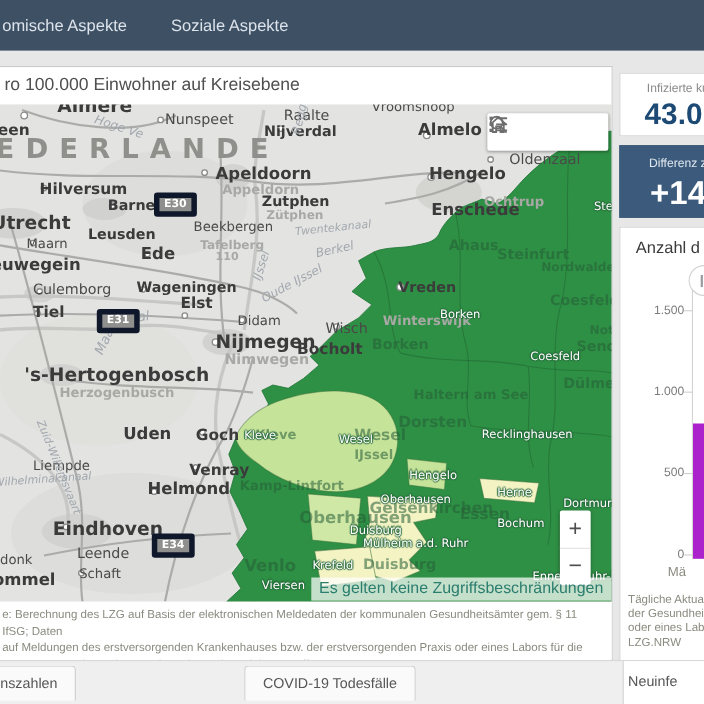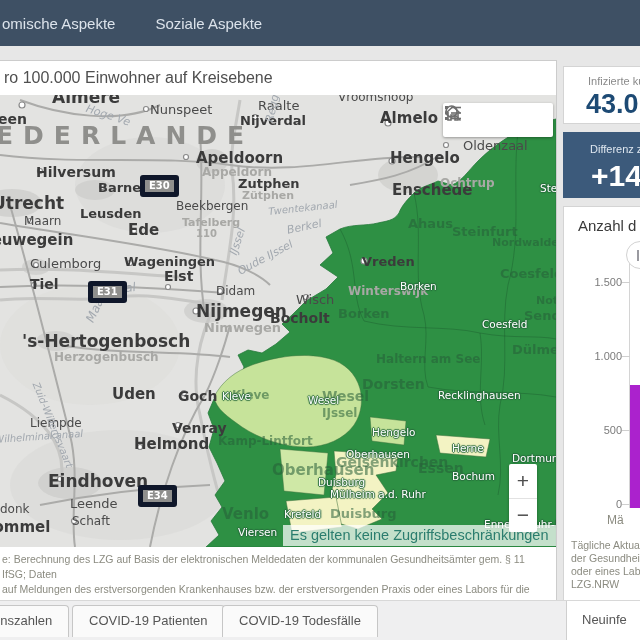--- a/index.html
+++ b/index.html
@@ -76,21 +76,21 @@
   .pause-btn{position:absolute;left:62px;top:34px;width:28px;height:28px;border-radius:50%;background:#fff;
     border:1px solid #d2d2d2;display:flex;align-items:center;justify-content:center;cursor:pointer;}
   .pause-glyph{width:7px;height:11px;border-left:2px solid #9a9aa0;border-right:2px solid #9a9aa0;}
   .chart-note{position:absolute;left:7px;top:332px;font-size:10.5px;color:#8b8b80;line-height:13px;white-space:nowrap;}
 
   
   .tabbar{position:absolute;left:0;top:600px;width:640px;height:40px;background:#efeff0;border-top:1px solid #d8d8d8;}
   .tab{position:absolute;top:4px;height:32px;background:#fafafa;border:1px solid #c6c6c6;border-bottom:none;
     border-radius:4px 4px 0 0;font-size:13px;color:#565656;line-height:30px;padding:0 16px;white-space:nowrap;cursor:pointer;}
   .tab-active-right{position:absolute;left:566px;top:0;width:74px;height:40px;background:#fff;
-    border-left:1px solid #cfcfcf;font-size:13px;color:#565656;line-height:38px;padding-left:15px;white-space:nowrap;cursor:pointer;}
+    border-left:1px solid #cfcfcf;font-size:13px;color:#565656;line-height:38px;padding-left:4px;white-space:nowrap;cursor:pointer;}
 </style>
 </head>
 <body>
 
 <div class="navbar">
   <span class="nav-item">omische Aspekte</span>
   <span class="nav-item">Soziale Aspekte</span>
 </div>
 
 <div class="map-card">
@@ -351,16 +351,15 @@
   <div class="chart-note">
     <div>Tägliche Aktual</div>
     <div>der Gesundheit</div>
     <div>oder eines Labo</div>
     <div>LZG.NRW</div>
   </div>
 </div>
 
 <div class="tabbar">
   <div class="tab" style="left:-10px;padding-left:2px;">onszahlen</div>
-  <div class="tab" style="left:72px;">COVID-19 Patienten</div>
   <div class="tab" style="left:222px;">COVID-19 Todesfälle</div>
   <div class="tab-active-right">Neuinfe</div>
 </div>
 
 </body></html>

